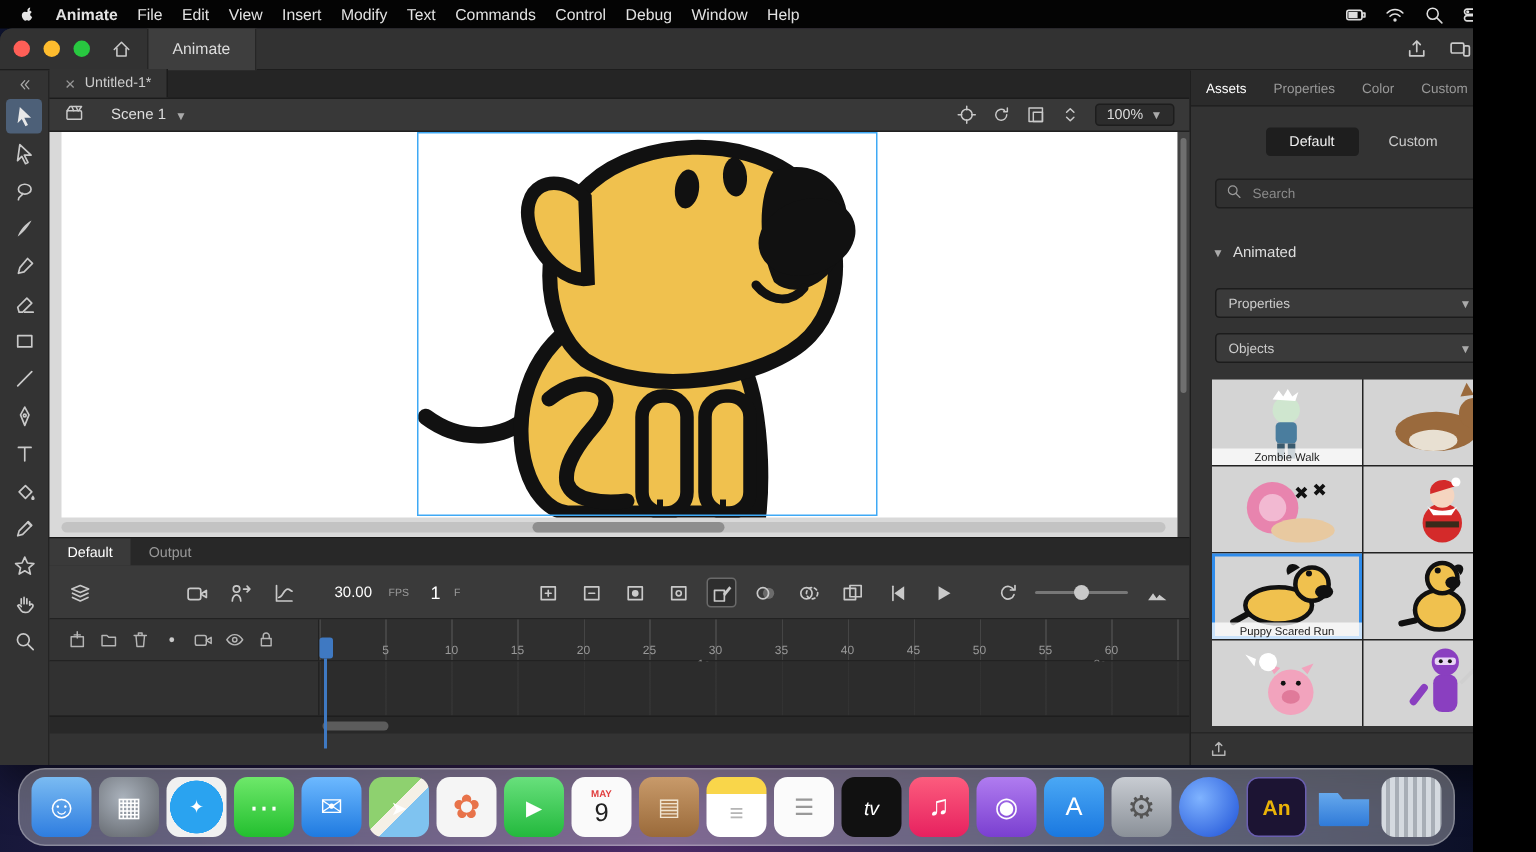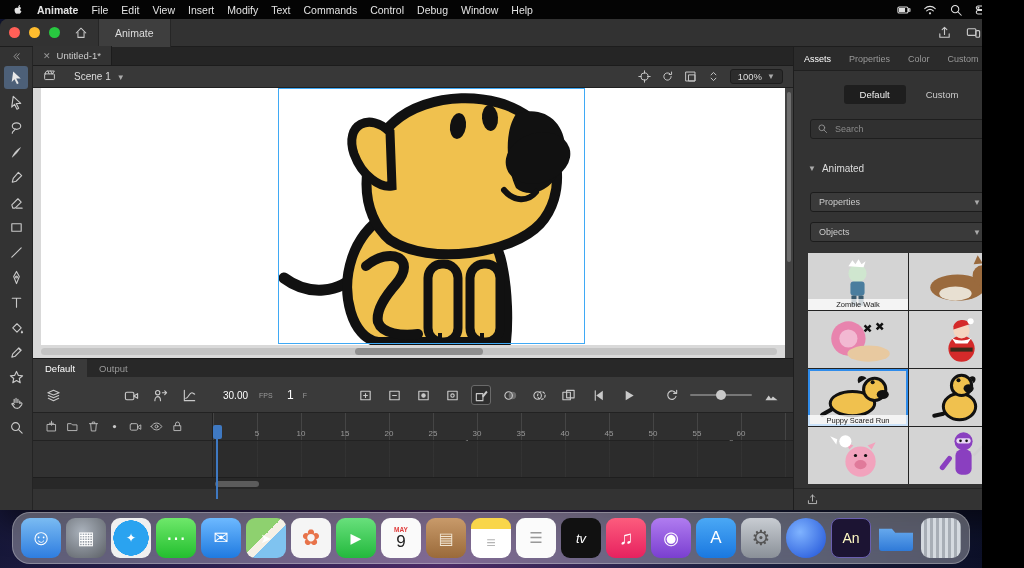--- a/index.html
+++ b/index.html
@@ -122,21 +122,21 @@
   
   .dock{position:absolute;left:50%;transform:translateX(-50%);bottom:4px;display:flex;align-items:center;gap:5px;
     padding:5px 8px;background:rgba(255,255,255,.30);border:1px solid rgba(255,255,255,.28);border-radius:18px;
     backdrop-filter:blur(8px);}
   .dock-item{width:40px;height:40px;display:flex;align-items:center;justify-content:center;}
   .dock-ic{width:40px;height:40px;border-radius:9px;display:flex;align-items:center;justify-content:center;
     font-size:19px;color:#fff;overflow:hidden;}
   .dock-ic.circle{border-radius:50%;}
   .cal-month{font-size:6.5px;color:#e03c3c;font-weight:bold;line-height:7px;}
   .cal-day{font-size:17px;color:#222;line-height:17px;font-weight:300;}
-  .an-text{font-size:14px;font-weight:normal;color:#fef9c3;}
+  .an-text{font-size:14px;font-weight:bold;color:#eab308;}
   .folder-shape{width:34px;height:26px;background:linear-gradient(180deg,#6fb0f0,#2f7ad8);
     clip-path:polygon(0 14%,38% 14%,48% 30%,100% 30%,100% 100%,0 100%);border-radius:3px;}
   .ic{display:inline-flex;align-items:center;justify-content:center;line-height:0;}
 </style>
 </head>
 <body>
 
 <div id="screen">
 
   <div class="menubar">

